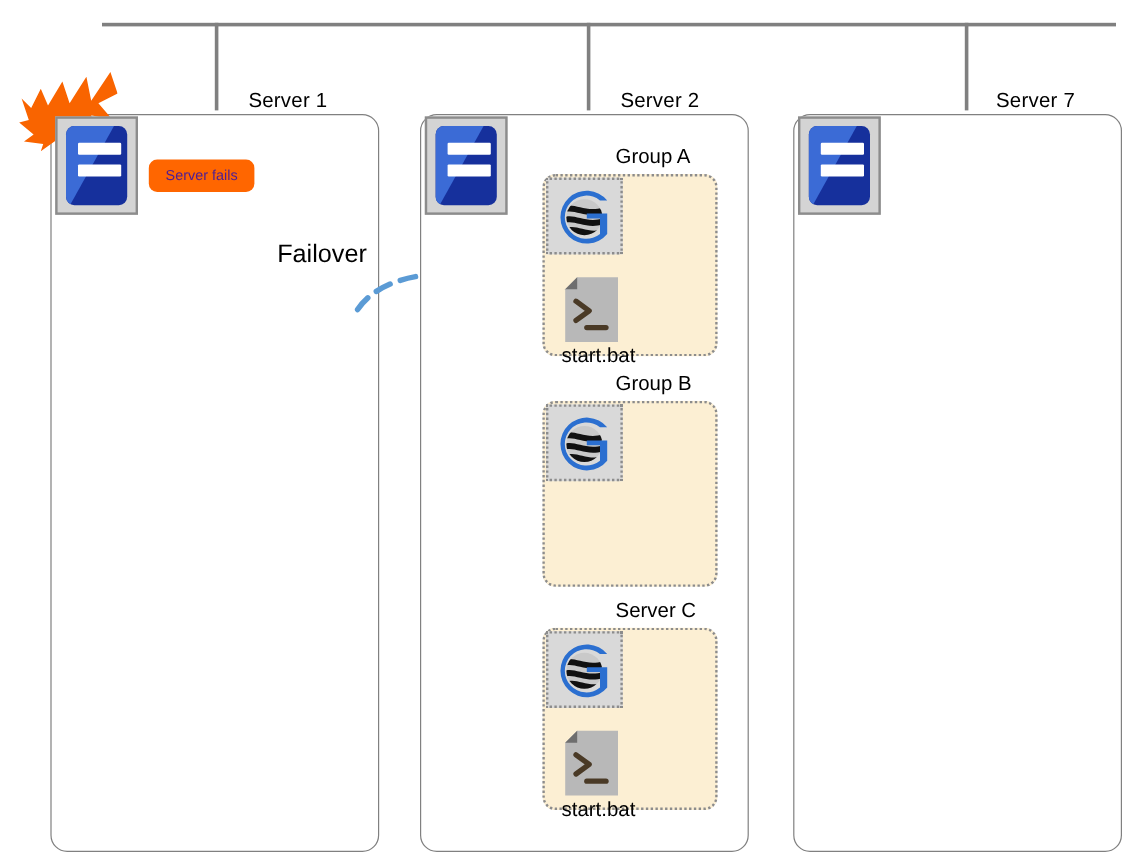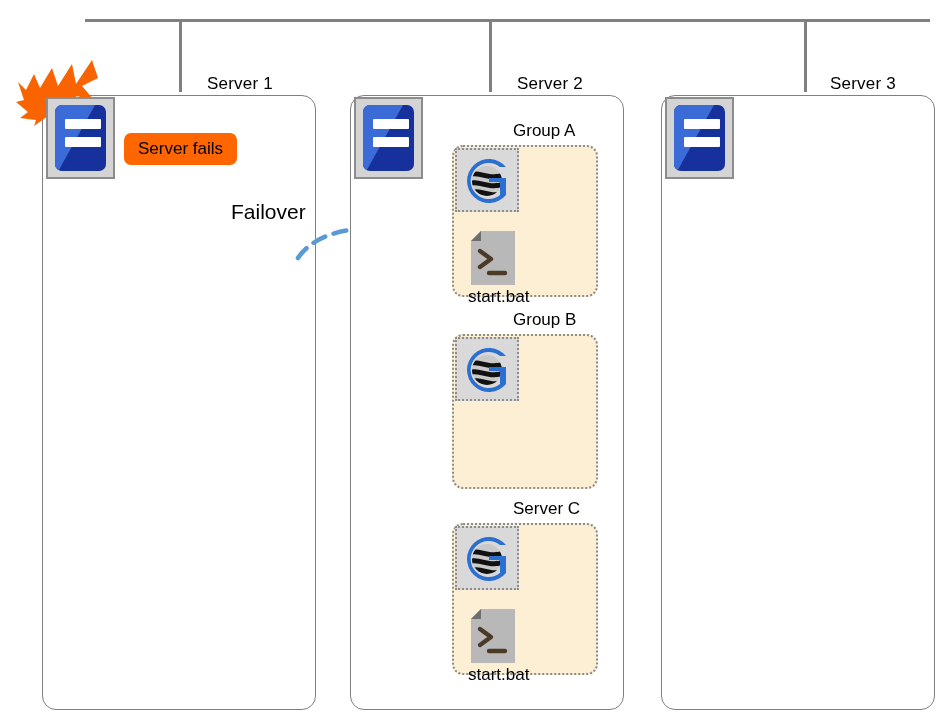--- a/index.html
+++ b/index.html
@@ -63,23 +63,23 @@
   .srv-icon .bar.b1{top:14px;}
   .srv-icon .bar.b2{top:32px;}
 
   
   .burst{position:absolute;pointer-events:none;}
 
   
   .badge{
     position:absolute;
     background:#ff6600;
-    color:#000000;
+    color:#4c1d95;
     border-radius:7px;
-    font-size:17px;
+    font-size:12px;
     padding:7px 14px 8px 14px;
     white-space:nowrap;
     line-height:1;
   }
 
   
   .failover-label{
     position:absolute;
     font-size:21px;color:#000;white-space:nowrap;
   }
@@ -118,21 +118,21 @@
 
 <div class="stage">
 
   <div class="rail-h" style="left:85px;top:19px;width:845px;"></div>
   <div class="rail-v" style="left:179px;top:19px;height:73px;"></div>
   <div class="rail-v" style="left:489px;top:19px;height:73px;"></div>
   <div class="rail-v" style="left:804px;top:19px;height:73px;"></div>
 
   <div class="server-label" style="left:207px;top:74px;">Server 1</div>
   <div class="server-label" style="left:517px;top:74px;">Server 2</div>
-  <div class="server-label" style="left:830px;top:74px;">Server 3</div>
+  <div class="server-label" style="left:830px;top:74px;">Server 7</div>
 
   <div class="server-box" style="left:42px;top:95px;width:274px;height:615px;"></div>
 
   <svg class="burst" style="left:14px;top:48px;width:84px;height:78px;" viewBox="0 0 84 78">
     <path d="M78 12 L62 36 L58 16 L44 38 L38 20 L26 40 L20 26 L12 42 L4 34 L10 52
              L2 54 L14 64 L6 70 L22 72 L20 78 L34 68 L46 72 L50 58 L66 64 L62 48
              L80 52 L68 38 L84 30 Z" fill="#f96400"></path>
   </svg>
 
   <div class="srv-icon" style="left:46px;top:97px;">

